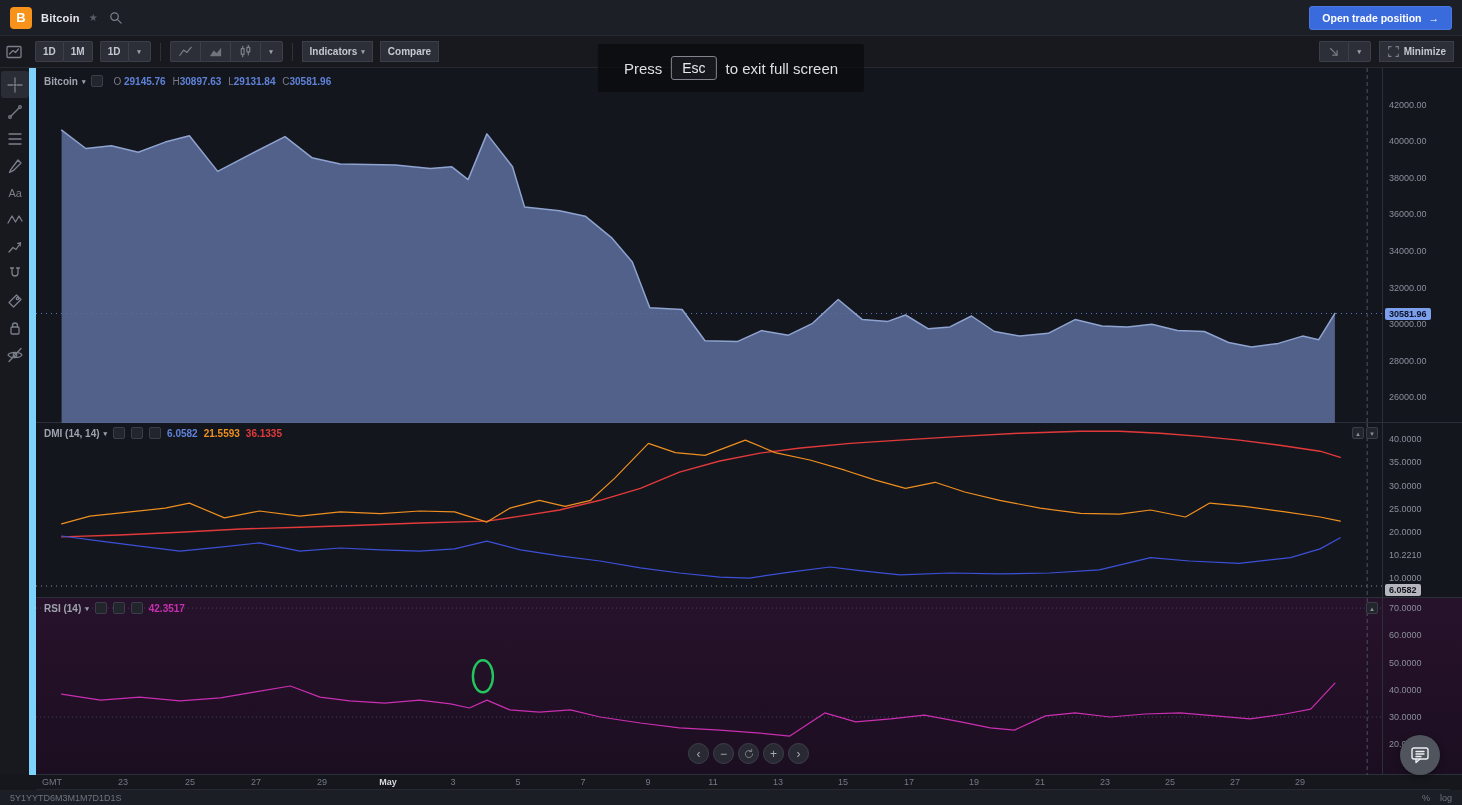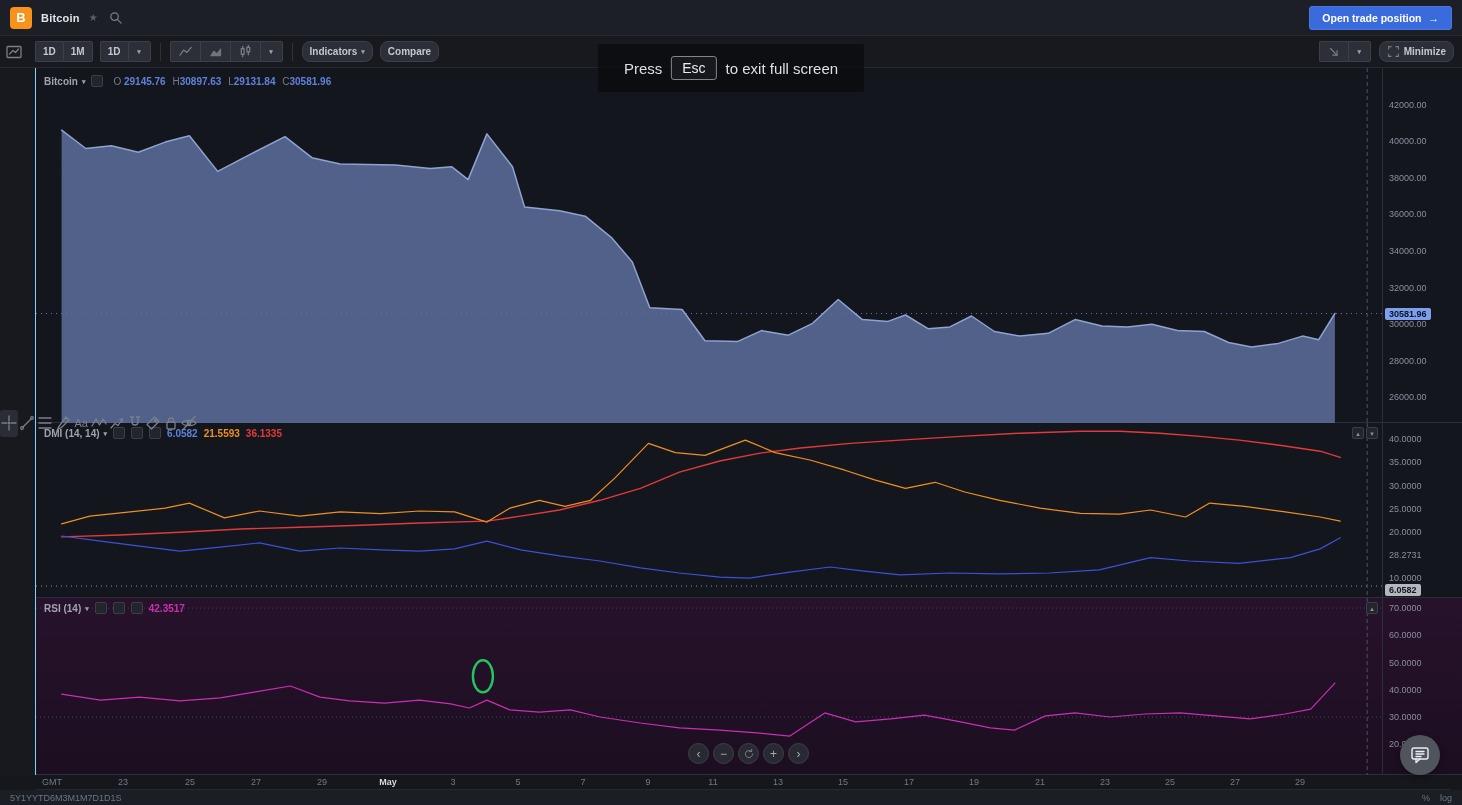--- a/index.html
+++ b/index.html
@@ -11,35 +11,35 @@
 .topbar{position:absolute;top:0;left:0;right:0;height:36px;background:#1c1f25;border-bottom:1px solid #26292f;display:flex;align-items:center;padding:0 10px;gap:9px;z-index:6}
 .logo{width:22px;height:22px;border-radius:4px;background:#f7931a;color:#fff;font-weight:bold;font-size:13px;display:flex;align-items:center;justify-content:center}
 .symbol{font-size:11px;font-weight:bold;color:#e2e5ea;letter-spacing:.2px}
 .star{font-size:10px;color:#5a5f6a}
 .icon-btn{display:inline-flex;align-items:center;justify-content:center;width:18px;height:18px}
 .trade-btn{margin-left:auto;height:24px;padding:0 12px;background:#3a6bdc;border:1px solid #4a78e2;border-radius:3px;color:#fff;font-size:10.5px;font-weight:bold;display:inline-flex;align-items:center;gap:7px;cursor:pointer}
 
 
 .toolbar{position:absolute;top:36px;left:0;right:0;height:32px;background:#17191f;border-bottom:1px solid #26292f;display:flex;align-items:center;padding:0 8px 0 0;gap:7px;z-index:5}
 .tool-col{width:36px;display:flex;justify-content:center}
-.tbtn{height:21px;min-width:23px;padding:0 7px;background:#2c2f37;border:1px solid #3b3f49;border-radius:8px;color:#c3c7d0;font-size:10px;font-weight:bold;display:inline-flex;align-items:center;justify-content:center;gap:4px;cursor:pointer}
+.tbtn{height:21px;min-width:23px;padding:0 7px;background:#2c2f37;border:1px solid #3b3f49;border-radius:0;color:#c3c7d0;font-size:10px;font-weight:bold;display:inline-flex;align-items:center;justify-content:center;gap:4px;cursor:pointer}
 .tgroup{display:inline-flex}
 .tgroup .tbtn{border-radius:0;border-right-width:0}
 .tgroup .tbtn:first-child{border-radius:2px 0 0 2px}
 .tgroup .tbtn:last-child{border-radius:0 2px 2px 0;border-right-width:1px}
 .caret{font-size:7px;color:#9aa0aa;line-height:1}
 .tsep{width:1px;height:18px;background:#2d3139;margin:0 2px}
 .tb-right{margin-left:auto;display:inline-flex;align-items:flex-start;gap:8px}
 
 
 .fs-notice{position:absolute;top:44px;left:50%;transform:translateX(-50%);background:rgba(10,11,14,.78);padding:12px 26px;display:flex;align-items:center;gap:9px;font-size:15px;color:#dddfe4;z-index:20;border-radius:2px}
 .fs-key{border:1px solid #80858e;border-radius:3px;background:#16181d;padding:3px 10px;font-size:14px;color:#e8eaee}
 
 
-.sidebar{position:absolute;top:68px;left:0;width:36px;bottom:30px;background:#17191f;border-right:1px solid #7dd3fc;display:flex;align-items:center;padding-top:3px;z-index:4}
+.sidebar{position:absolute;top:68px;left:0;width:36px;bottom:30px;background:#17191f;border-right:7px solid #7dd3fc;display:flex;flex-direction:column;align-items:center;padding-top:3px;z-index:4}
 .sicon{width:28px;height:27px;display:flex;align-items:center;justify-content:center;border-radius:3px;cursor:pointer}
 .sicon.active{background:#2a2d35}
 svg.ic{stroke:#7b7f8a;fill:none;stroke-width:1.3;stroke-linecap:round;stroke-linejoin:round}
 
 
 .pane{position:absolute;left:36px;right:0;background:#14161e;border-bottom:1px solid #2b2f3a}
 .pane>svg{position:absolute;left:0;top:0;display:block}
 #pane-rsi{background:linear-gradient(180deg,#27122b 0%,#1c0e21 100%)}
 .axis{position:absolute;top:0;right:0;width:80px;height:100%;border-left:1px solid #2b2f3a;z-index:2}
 .tick{position:absolute;left:6px;transform:translateY(-50%);font-size:9px;color:#8a8f9b;white-space:nowrap}
@@ -281,21 +281,21 @@
         <path d="M25.6 100.9L53.8 93.1L94.2 88.9L129.2 85.2L153.4 80.1L188.4 94.9L223.4 88.0L263.8 93.1L304.2 88.9L344.6 90.7L383.6 88.0L418.6 88.9L450.9 99.1L473.8 85.2L503.4 77.3L529.0 83.3L554.6 77.3L578.8 55.1L612.4 20.4L639.4 29.6L669.0 32.4L709.3 17.1L739.0 29.6L773.9 37.0L808.9 47.2L838.6 56.9L869.5 65.3L899.1 59.3L928.7 69.0L963.7 77.3L1004.1 85.2L1044.5 90.3L1083.5 91.2L1114.5 87.0L1149.5 94.0L1173.7 80.1L1208.7 83.3L1249.1 88.9L1284.1 94.0L1304.3 98.1" fill="none" stroke="#ef8f1f" stroke-width="1.2" stroke-linejoin="round" stroke-linecap="round"></path>
         <path d="M25.6 113.0L64.6 118.1L103.6 123.1L144.0 128.2L184.4 124.1L223.4 119.9L263.8 128.2L304.2 125.0L344.6 126.9L383.6 128.2L418.6 125.9L450.9 118.1L484.6 126.9L523.6 132.9L564.0 138.0L604.4 144.9L643.4 150.0L683.8 154.2L713.4 155.1L753.8 149.1L794.1 144.0L823.8 147.7L864.1 151.9L913.9 150.0L963.7 150.9L1013.5 150.0L1063.3 146.8L1114.5 134.7L1153.5 138.0L1203.3 140.3L1254.5 134.7L1284.1 125.9L1304.3 114.8" fill="none" stroke="#3c50d8" stroke-width="1.2" stroke-linejoin="round" stroke-linecap="round"></path>
         <line x1="1331.2" x2="1331.2" y1="0" y2="175" stroke="#4a5061" stroke-dasharray="4,3"></line>
       </svg>
     <div class="axis">
         <div class="tick" style="top: 16.2px;">40.0000</div>
         <div class="tick" style="top: 39.4px;">35.0000</div>
         <div class="tick" style="top: 62.5px;">30.0000</div>
         <div class="tick" style="top: 85.6px;">25.0000</div>
         <div class="tick" style="top: 108.8px;">20.0000</div>
-        <div class="tick" style="top: 131.9px;">28.2731</div>
+        <div class="tick" style="top: 131.9px;">10.2210</div>
         <div class="tick" style="top: 155.1px;">10.0000</div>
         <div class="axis-badge" style="top: 167px; background: rgb(180, 183, 190); color: rgb(21, 23, 28);">6.0582</div>
       </div>
     <div class="legend" style="top:4px">
       <span class="ltitle">
         <span>DMI (14, 14)</span>
         <span class="caret">▾</span>
       </span>
       <span class="lgicon"></span>
       <span class="lgicon"></span>

